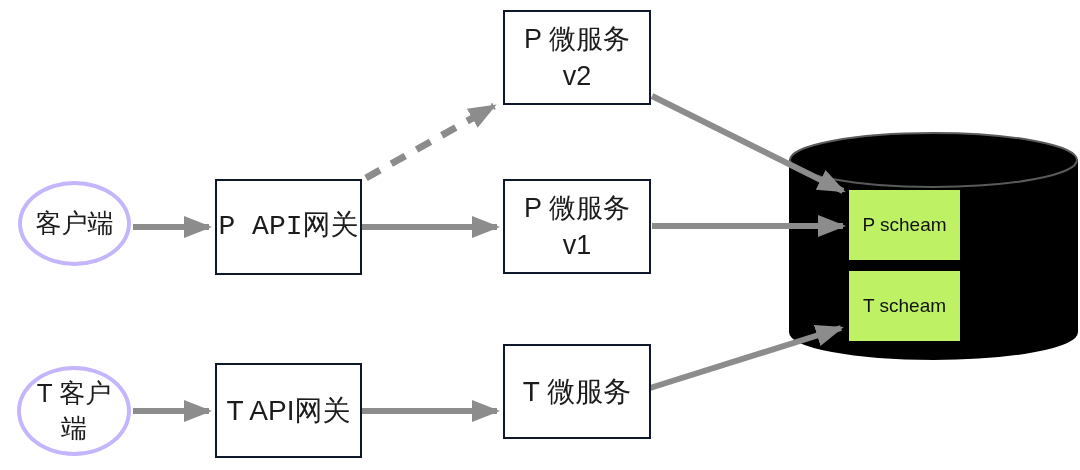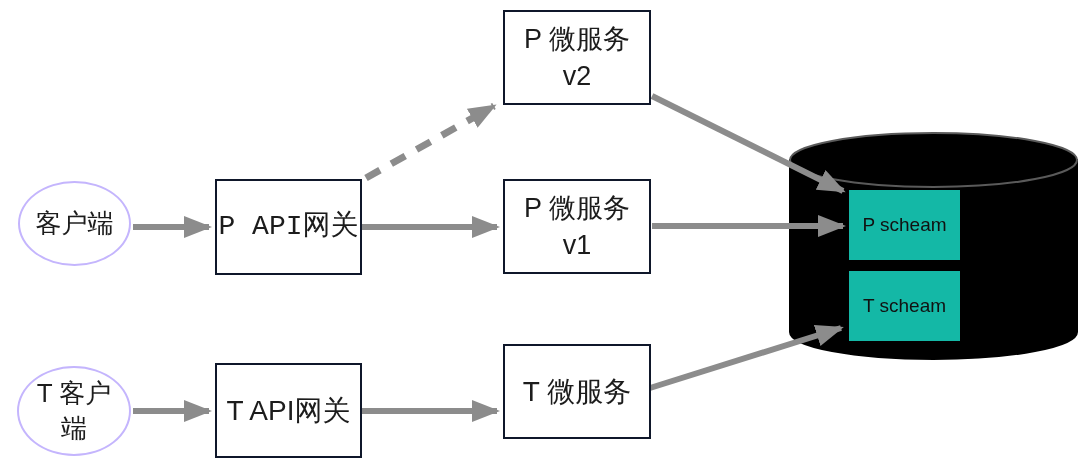--- a/index.html
+++ b/index.html
@@ -18,27 +18,27 @@
     flex-direction: column;
     align-items: center;
     justify-content: center;
     text-align: center;
     background: #ffffff;
     color: #1c1c1c;
     box-sizing: border-box;
     line-height: 1.35;
   }
   .rect-node { border: 2px solid #0f172a; font-size: 28px; }
-  .ellipse-node { border: 2px solid #c4b5fd; border-radius: 50%; font-size: 26px; }
+  .ellipse-node { border: 4px solid #c4b5fd; border-radius: 50%; font-size: 26px; }
   .schema-node {
     position: absolute;
     display: flex;
     align-items: center;
     justify-content: center;
-    background: #14b8a6;
+    background: #bef264;
     color: #111111;
     font-size: 19px;
     box-sizing: border-box;
   }
   .watermark {
     position: absolute;
     right: 6px;
     top: 396px;
     width: 210px;
     color: #d9d9d9;

